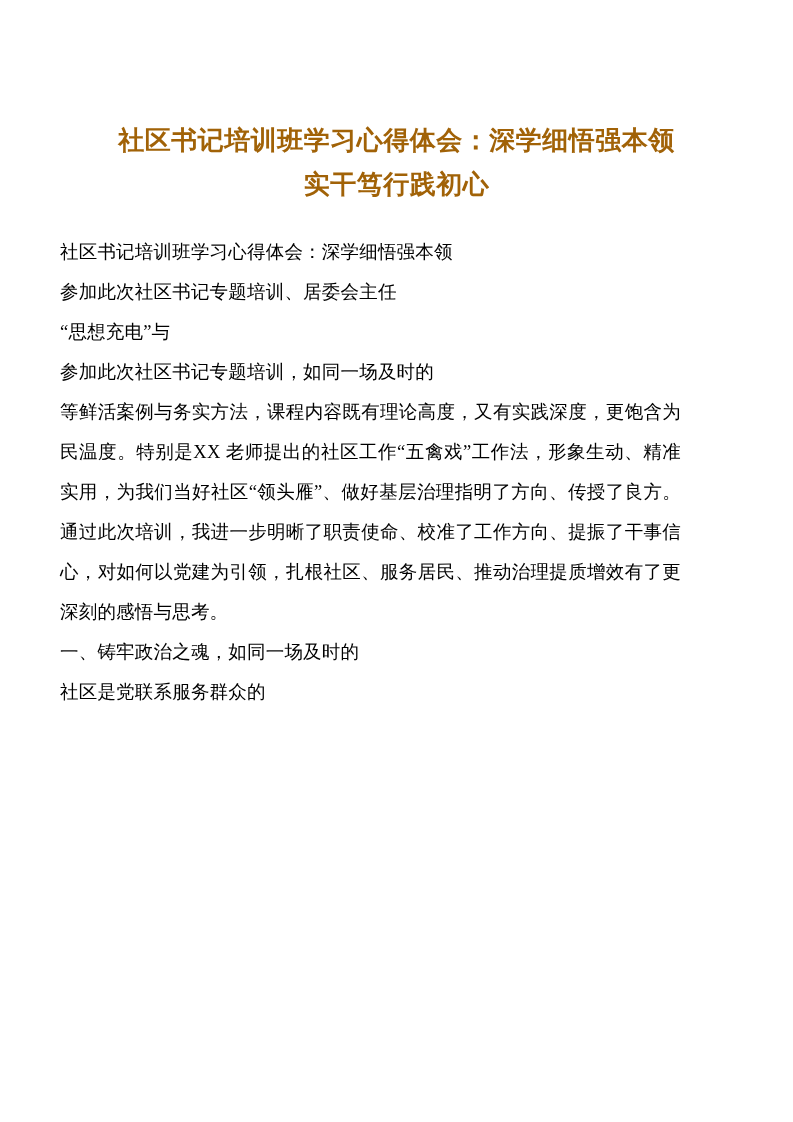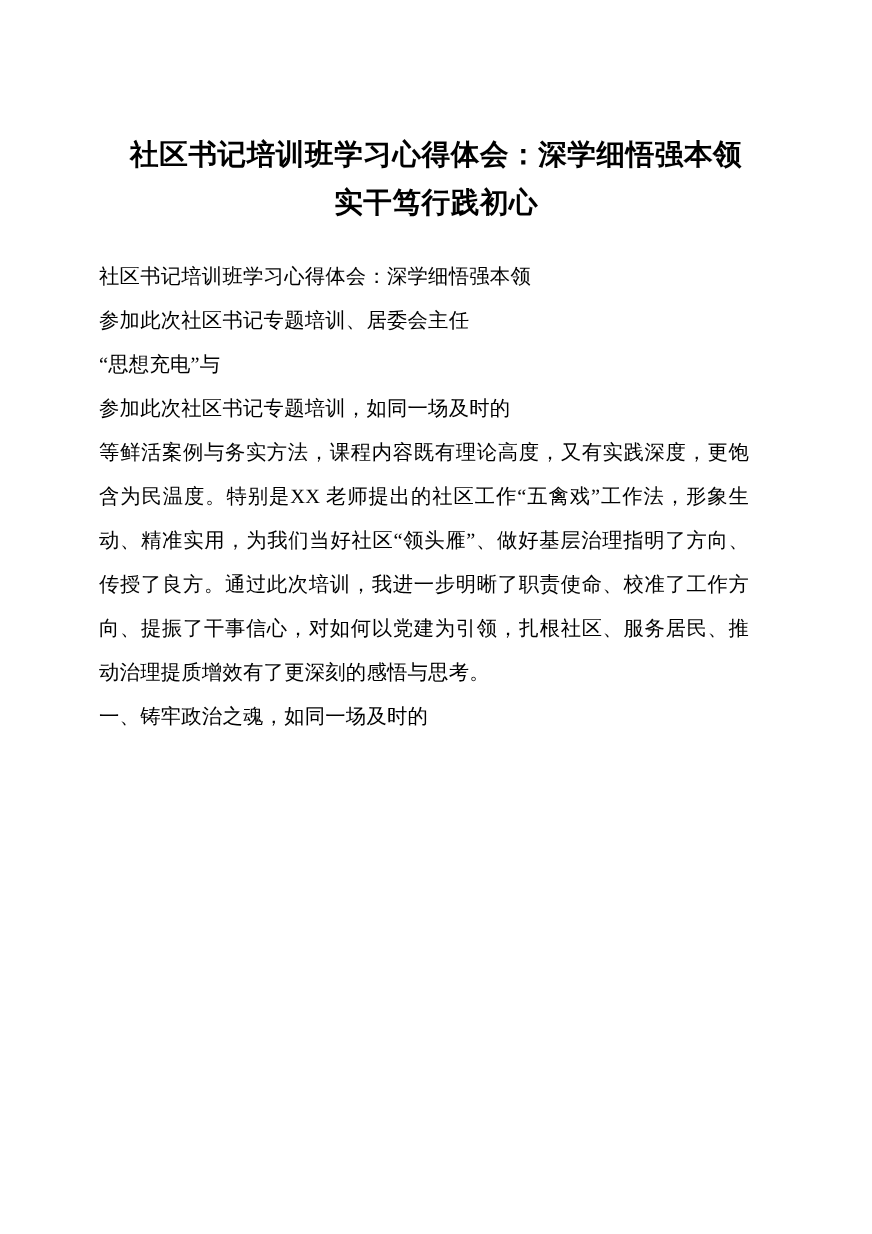--- a/index.html
+++ b/index.html
@@ -24,24 +24,24 @@
   }
   .doc-title {
     margin: 0;
     padding: 118px 108px 0 108px;
     font-family: "Liberation Sans", "DejaVu Sans", sans-serif;
     font-weight: bold;
     font-size: 26px;
     line-height: 44px;
     text-align: center;
     letter-spacing: 0.5px;
-    color: #000000;
+    color: #a16207;
   }
   .body-text {
-    padding: 26px 112px 0 90px;
+    padding: 26px 112px 0 60px;
   }
   .para {
     margin: 0;
     font-family: "Liberation Serif", "DejaVu Serif", serif;
     font-size: 18.5px;
     line-height: 40px;
     text-align: justify;
     text-justify: inter-ideograph;
     color: #000000;
     letter-spacing: 0.2px;
@@ -57,15 +57,16 @@
 
   <h1 class="doc-title">社区书记培训班学习心得体会：深学细悟强本领 实干笃行践初心</h1>
 
   <div class="body-text">
     <p class="para indent-none">社区书记培训班学习心得体会：深学细悟强本领</p>
     <p class="para indent-none">参加此次社区书记专题培训、居委会主任</p>
     <p class="para indent-none">“思想充电”与</p>
     <p class="para indent-none">参加此次社区书记专题培训，如同一场及时的</p>
     <p class="para indent-none">等鲜活案例与务实方法，课程内容既有理论高度，又有实践深度，更饱含为民温度。特别是XX 老师提出的社区工作“五禽戏”工作法，形象生动、精准实用，为我们当好社区“领头雁”、做好基层治理指明了方向、传授了良方。通过此次培训，我进一步明晰了职责使命、校准了工作方向、提振了干事信心，对如何以党建为引领，扎根社区、服务居民、推动治理提质增效有了更深刻的感悟与思考。</p>
     <p class="para indent-none">一、铸牢政治之魂，如同一场及时的</p>
+    <p class="para indent-none">社区是党联系服务群众的</p>
   </div>
 
 </div>
 
 </body></html>

